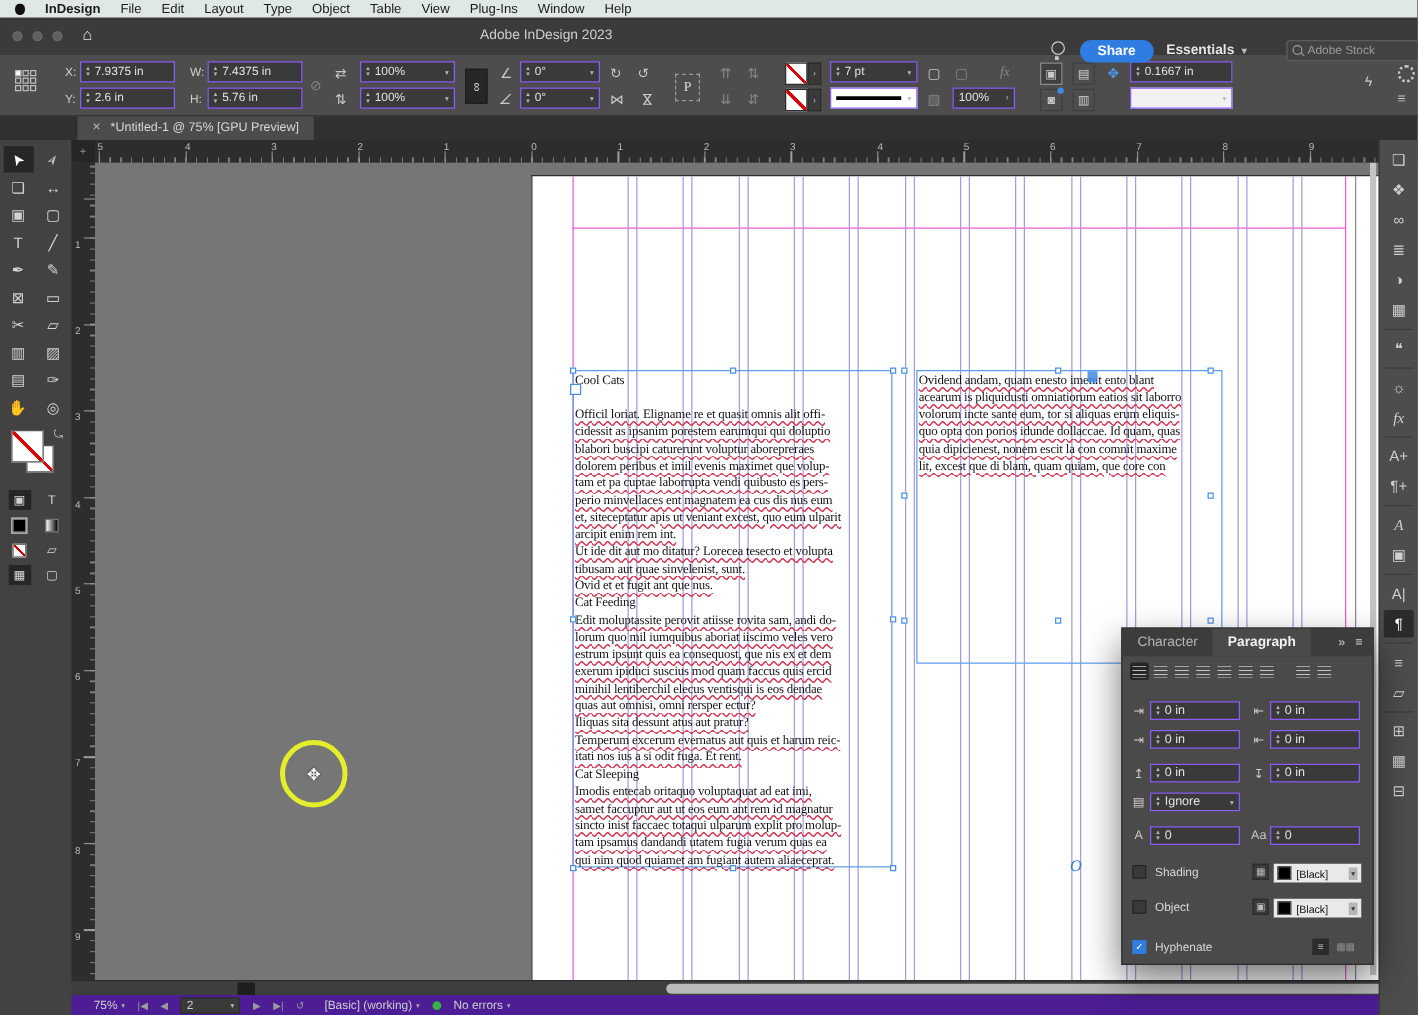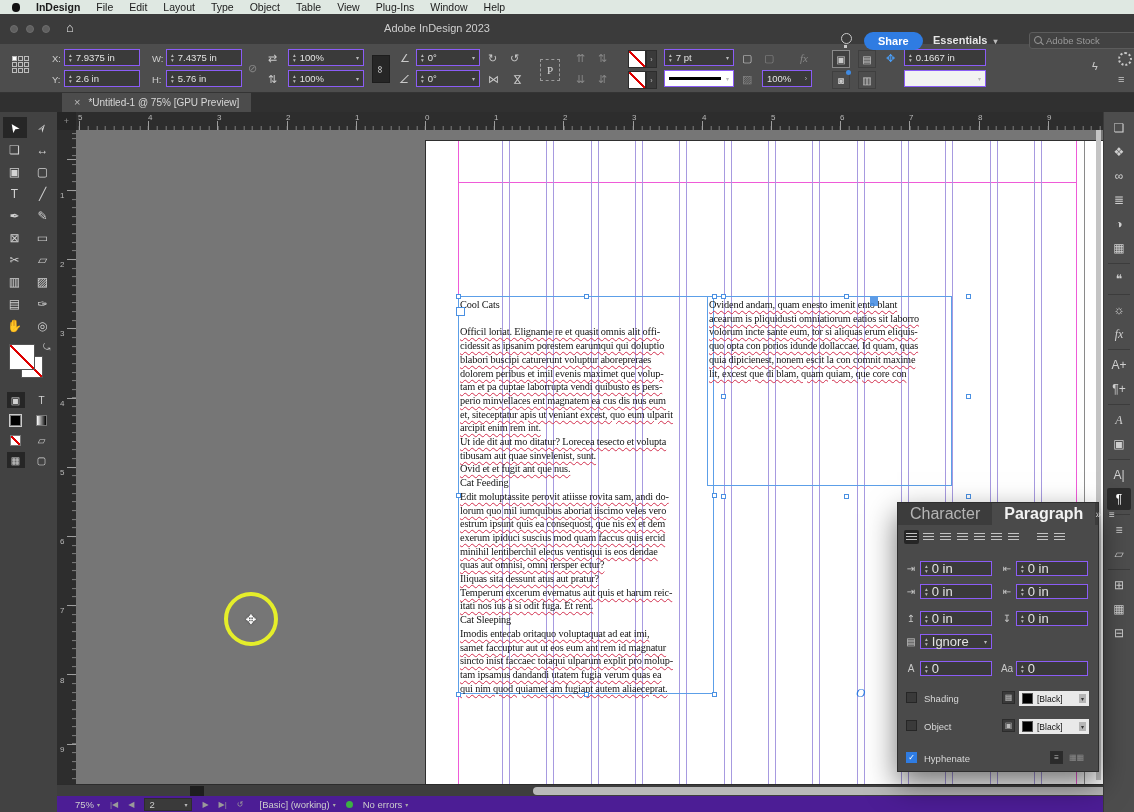--- a/index.html
+++ b/index.html
@@ -119,31 +119,31 @@
               border-left:1px solid #3a3a3a;z-index:16;display:flex;flex-direction:column;align-items:center;padding-top:4px;box-sizing:border-box;}
   .sic{width:24px;height:22px;margin:1px 0;display:flex;align-items:center;justify-content:center;
        color:#cfcfcf;font-size:12px;border-radius:2px;}
   .sic.act{background:#2b2b2b;color:#fff;}
   .sic.ital{font-style:italic;font-family:"Liberation Serif",serif;}
   .ssep{width:22px;height:1px;background:#3c3c3c;margin:3px 0;}
   
   #parapanel{position:absolute;left:897px;top:502px;width:200px;height:268px;background:#4a4a4a;
              border:1px solid #2e2e2e;box-shadow:0 12px 28px rgba(0,0,0,.55);z-index:30;font-size:9px;color:#ddd;}
   #pphead{position:absolute;left:0;top:0;right:0;height:22px;background:#3c3c3c;display:flex;align-items:stretch;}
-  .pptab{display:flex;align-items:center;padding:0 12px;font-size:16px;color:#b5b5b5;}
+  .pptab{display:flex;align-items:center;padding:0 12px;font-size:11px;color:#b5b5b5;}
   .pptab.on{background:#4a4a4a;color:#f2f2f2;font-weight:bold;}
   #pphead .hic{margin-left:auto;display:flex;align-items:center;gap:8px;padding-right:8px;color:#cfcfcf;font-size:10px;}
   #alignrow{position:absolute;left:6px;top:27px;right:6px;display:flex;gap:2px;align-items:center;}
   .alb{width:15px;height:14px;display:flex;align-items:center;justify-content:center;border-radius:2px;}
   .alb i{display:block;width:11px;height:9px;
          background:repeating-linear-gradient(to bottom,#c4c4c4 0 1px,transparent 1px 3px);}
   .alb.sel{background:#262626;}
   .alb.gap{margin-left:12px;}
   .pic{position:absolute;width:14px;color:#c9c9c9;font-size:10px;text-align:center;}
-  .pf{height:15px;font-size:13px;}
+  .pf{height:15px;font-size:10px;}
   .pdd{position:absolute;height:15px;background:#e9e9e9;color:#111;display:flex;align-items:center;
        padding:0 3px;box-sizing:border-box;font-size:8.5px;}
   .pdd .bsq{width:9px;height:9px;background:#000;border:1px solid #555;margin-right:4px;}
   .pdd::after{content:"▾";margin-left:auto;font-size:6px;color:#333;background:#b5b5b5;padding:1px 2px;}
   .cb{position:absolute;width:11px;height:11px;background:#3a3a3a;border:1px solid #262626;box-sizing:border-box;}
   .cb.chk{background:#2f7ce2;border-color:#2f7ce2;color:#fff;font-size:8px;line-height:9px;text-align:center;}
   .plabel{position:absolute;color:#d8d8d8;font-size:9.5px;}
   .miniic{position:absolute;width:13px;height:13px;display:flex;align-items:center;justify-content:center;
           background:#3a3a3a;border:1px solid #2c2c2c;color:#bbb;font-size:8px;box-sizing:border-box;}
   
@@ -475,21 +475,21 @@
 Temperum excerum evernatus aut quis et harum reic-
 itati nos ius a si odit fuga. Et rent.</div>
           <div class="tb" data-name="text-lines">Cat Sleeping</div>
           <div class="tb sp" data-name="text-lines">Imodis entecab oritaquo voluptaquat ad eat imi,
 samet faccuptur aut ut eos eum ant rem id magnatur
 sincto inist faccaec totaqui ulparum explit pro molup-
 tam ipsamus dandandi utatem fugia verum quas ea
 qui nim quod quiamet am fugiant autem aliaeceprat.</div>
         </div>
     </div>
-    <div class="frame" style="left:281px;top:155px;width:245px;height:190px" data-name="text-frame-right">
+    <div class="frame" style="left:307px;top:155px;width:245px;height:235px" data-name="text-frame-right">
       <div class="ftext" id="rf-text" data-name="right-frame-text">
           <div class="tb sp" data-name="text-lines">Ovidend andam, quam enesto imenit ento blant
 acearum is pliquidusti omniatiorum eatios sit laborro
 volorum incte sante eum, tor si aliquas erum eliquis-
 quo opta con porios idunde dollaccae. Id quam, quas
 quia dipicienest, nonem escit la con comnit maxime
 lit, excest que di blam, quam quiam, que core con</div>
         </div>
     </div>
     <div id="handles" data-name="selection-handles">

